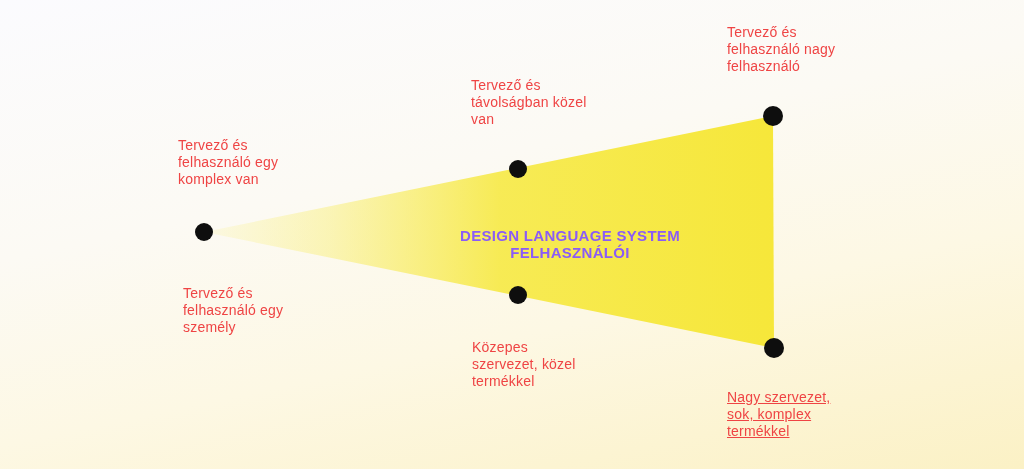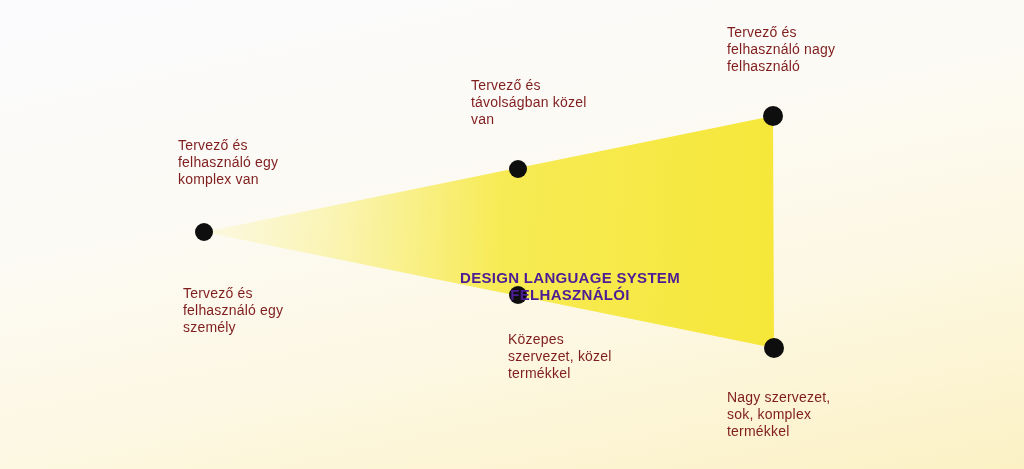--- a/index.html
+++ b/index.html
@@ -22,35 +22,34 @@
   .scene {
     position: absolute;
     left: 0;
     top: 0;
   }
   .label {
     position: absolute;
     font-size: 14px;
     line-height: 16.8px;
     font-weight: 500;
-    color: #7f1d1d;
+    color: #ef4444;
     letter-spacing: 0.2px;
   }
   .label span { display: block; }
   .diagram-title {
     position: absolute;
     left: 420px;
     top: 227px;
     width: 300px;
     text-align: center;
     font-size: 15px;
     font-weight: 700;
     letter-spacing: 0.3px;
-    color: #4c1d95;
-    margin-top: 42px;
+    color: #8b5cf6;
   }
 </style>
 </head>
 <body>
 
 <svg class="scene" width="1024" height="469" viewBox="0 0 1024 469">
   <defs>
     <linearGradient id="funnelGrad" gradientUnits="userSpaceOnUse" x1="204" y1="232" x2="774" y2="232">
       <stop offset="0" stop-color="rgba(247,235,80,0.10)"></stop>
       <stop offset="0.22" stop-color="rgba(247,234,70,0.35)"></stop>
@@ -79,31 +78,31 @@
   <span>felhasználó egy</span>
   <span>személy</span>
 </div>
 
 <div class="label" style="left:471px; top:77px;">
   <span>Tervező és</span>
   <span>távolságban közel</span>
   <span>van</span>
 </div>
 
-<div class="label" style="left:472px; top:331px;margin-left:36px;">
+<div class="label" style="left:472px; top:339px;">
   <span>Közepes</span>
   <span>szervezet, közel</span>
   <span>termékkel</span>
 </div>
 
 <div class="label" style="left:727px; top:24px;">
   <span>Tervező és</span>
   <span>felhasználó nagy</span>
   <span>felhasználó</span>
 </div>
 
-<div class="label" style="left:727px; top:389px;">
+<div class="label" style="left:727px; top:389px;text-decoration:underline;">
   <span>Nagy szervezet,</span>
   <span>sok, komplex</span>
   <span>termékkel</span>
 </div>
 
 <div class="diagram-title">DESIGN LANGUAGE SYSTEM FELHASZNÁLÓI</div>
 
 </body></html>

